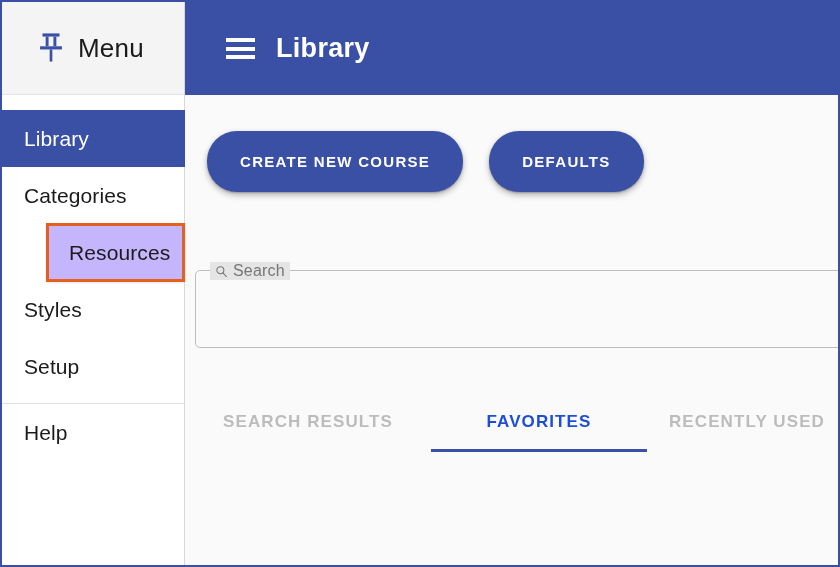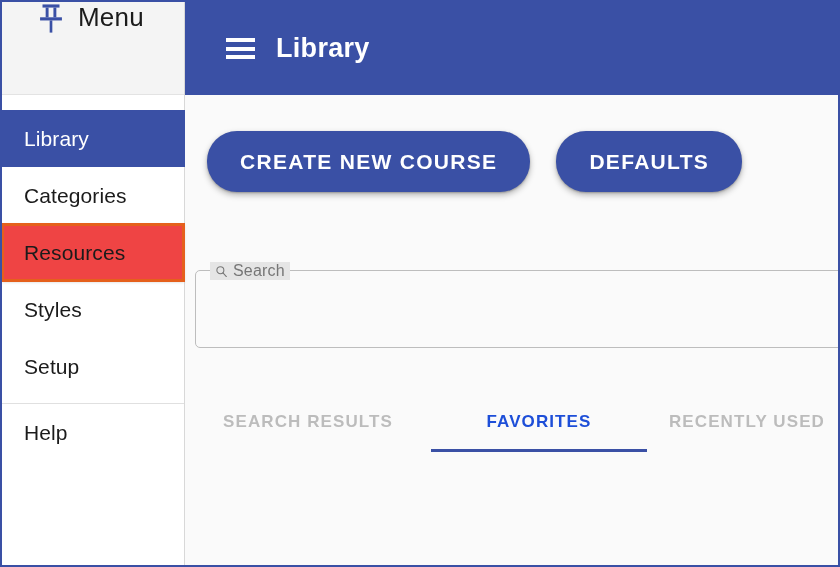--- a/index.html
+++ b/index.html
@@ -31,21 +31,21 @@
     border-right: 1px solid #d8d8d8;
     z-index: 5;
   }
 
   #menu-header {
     position: relative;
     height: 93px;
     background: #f4f4f4;
     border-bottom: 1px solid #e3e3e3;
     display: flex;
-    align-items: flex-start;
+    align-items: center;
     padding-left: 34px;
   }
 
   #pin-icon { width: 30px; height: 34px; flex: 0 0 auto; }
 
   #menu-title {
     font-size: 26px;
     color: #1b1b1b;
     margin-left: 12px;
     letter-spacing: 0.2px;
@@ -71,23 +71,24 @@
 
   .menu-item.active {
     background: #3a50a5;
     color: #ffffff;
     width: 183px;
   }
 
   .menu-item.highlighted {
     outline: 3px solid #e5601c;
     outline-offset: -2px;
-    background: #ef4444;
+    background: #c4b5fd;
     z-index: 3;
     box-shadow: 0 1px 3px rgba(0,0,0,0.18);
+    margin-left: 45px;
   }
 
   .menu-divider {
     height: 1px;
     background: #e0e0e0;
     margin: 8px 0 0 0;
   }
 
   
   #main {
@@ -137,21 +138,21 @@
     padding: 36px 0 0 22px;
     gap: 26px;
   }
 
   .pill-button {
     background: #3a50a5;
     color: #ffffff;
     border: none;
     border-radius: 30px;
     height: 61px;
-    font-size: 21px;
+    font-size: 15px;
     font-weight: bold;
     letter-spacing: 1.3px;
     font-family: "Liberation Sans", sans-serif;
     box-shadow: 0 3px 6px rgba(0,0,0,0.28), 0 1px 2px rgba(0,0,0,0.22);
     cursor: pointer;
     white-space: nowrap;
   }
 
   #create-new-course-button { padding: 0 33px; }
   #defaults-button { padding: 0 33px; }

